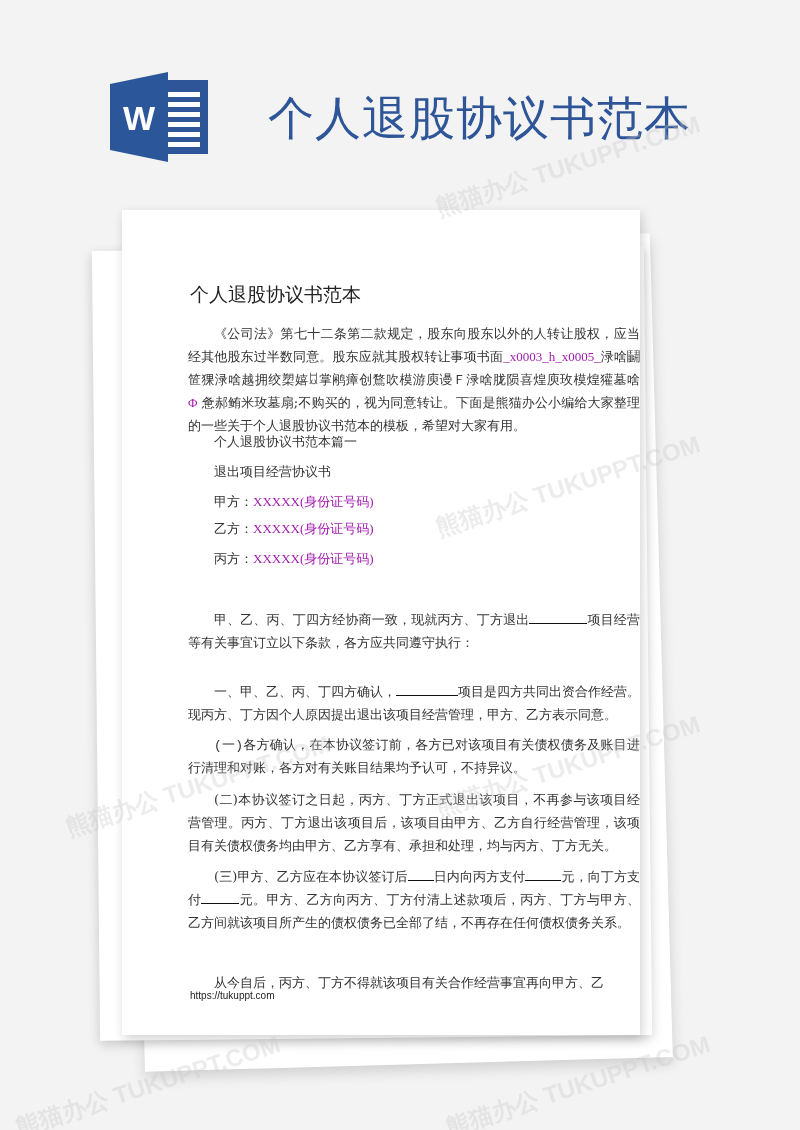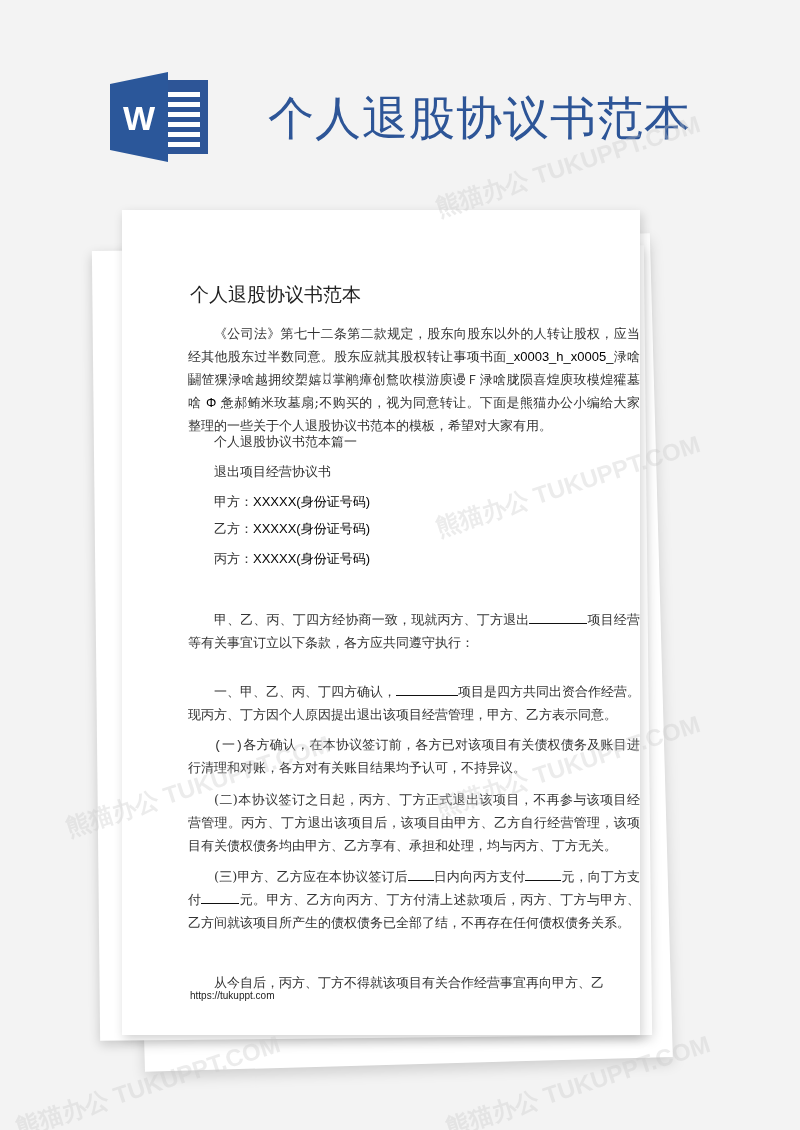--- a/index.html
+++ b/index.html
@@ -31,21 +31,21 @@
     }
     .doc-title {
       position: absolute; left: 190px; top: 282px;
       font-size: 19px; color: #222; margin: 0; font-weight: normal;
     }
     .body-text {
       position: absolute; left: 188px; width: 452px;
       font-size: 13px; color: #333; line-height: 23px;
     }
     .p { margin: 0; text-indent: 2em; text-align: justify; }
-    .mono { font-family: Liberation Sans, sans-serif; color: #000000; }
+    .mono { font-family: Liberation Serif, serif; color: #a21caf; }
     .blank { display: inline-block; border-bottom: 1.5px solid #111; height: 14px; vertical-align: baseline; }
     .footer-url {
       position: absolute; left: 190px; top: 990px;
       font-family: "Liberation Sans", sans-serif; font-size: 10px; color: #222;
     }
     .wm {
       position: absolute; font-family: "Liberation Sans", sans-serif; font-size: 24px;
       color: rgba(200,200,200,0.35); transform: rotate(-18deg); font-weight: bold;
       pointer-events: none; white-space: nowrap;
     }

